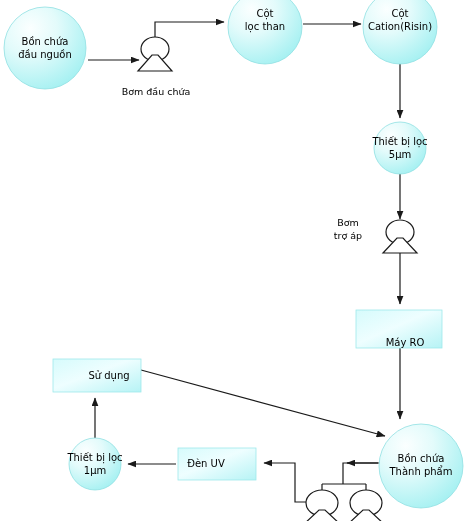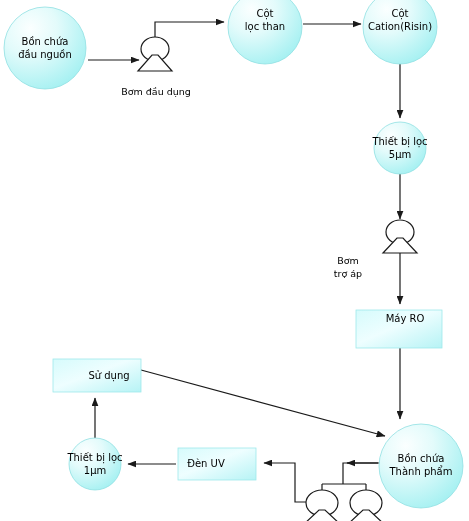--- a/index.html
+++ b/index.html
@@ -142,30 +142,30 @@
 
   <div class="node-label" style="left:228px; top:7px; width:74px;">Cột
 lọc than</div>
 
   <div class="node-label" style="left:360px; top:7px; width:80px;">Cột
 Cation(Risin)</div>
 
   <div class="node-label" style="left:367px; top:135px; width:66px;">Thiết bị lọc
 5µm</div>
 
-  <div class="node-label" style="left:356px; top:312px; width:98px;">Máy RO</div>
+  <div class="node-label" style="left:356px; top:336px; width:98px;">Máy RO</div>
 
   <div class="node-label" style="left:378px; top:452px; width:86px;">Bồn chứa
 Thành phẩm</div>
 
   <div class="node-label" style="left:178px; top:457px; width:56px;">Đèn UV</div>
 
   <div class="node-label" style="left:62px; top:451px; width:66px;">Thiết bị lọc
 1µm</div>
 
   <div class="node-label" style="left:53px; top:369px; width:88px;margin-left:12px;">Sử dụng</div>
 
-  <div class="free-label" style="left:110px; top:85px; width:92px;">Bơm đầu dụng</div>
+  <div class="free-label" style="left:110px; top:85px; width:92px;">Bơm đầu chứa</div>
 
-  <div class="free-label" style="left:326px; top:216px; width:44px;margin-top:38px;">Bơm
+  <div class="free-label" style="left:326px; top:216px; width:44px;">Bơm
 trợ áp</div>
 
 </div>
 
 </body></html>

